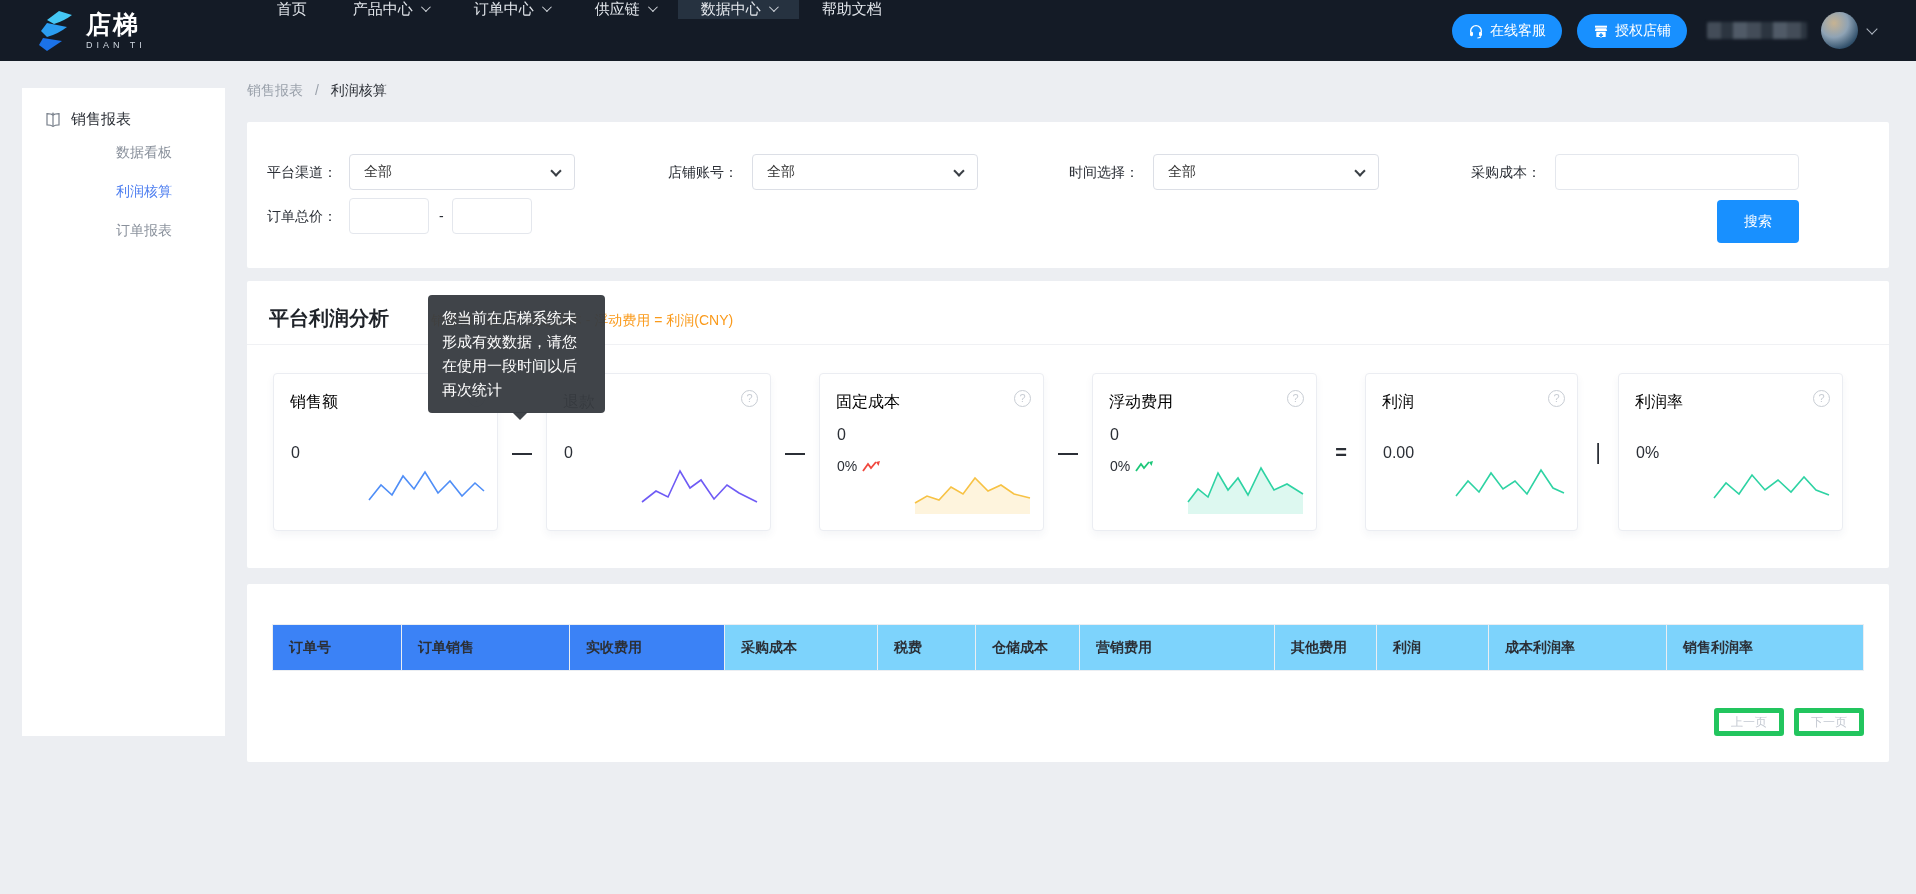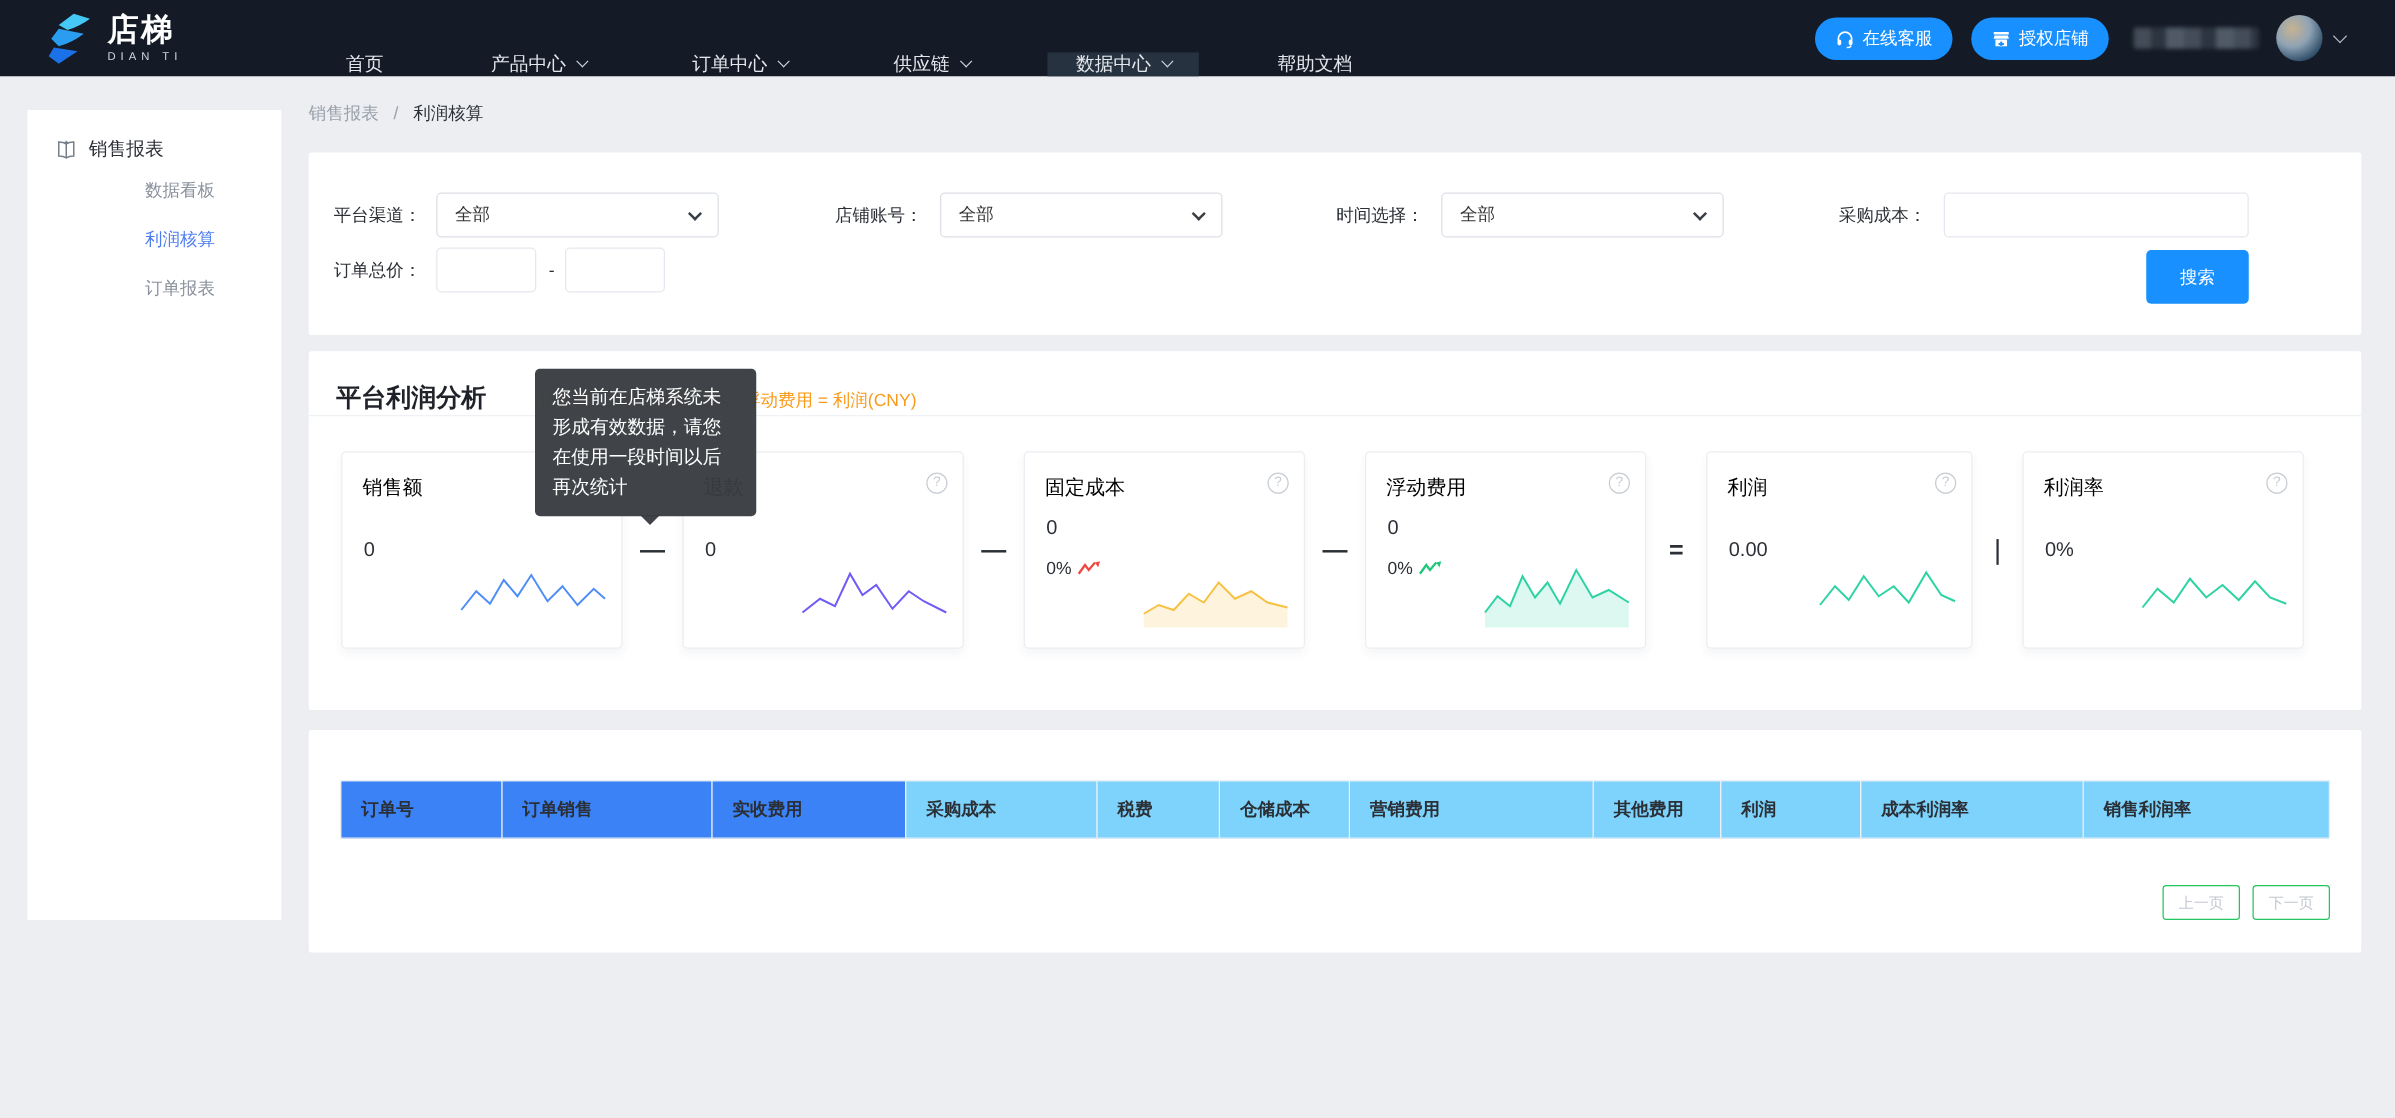--- a/index.html
+++ b/index.html
@@ -11,21 +11,21 @@
   
   .navbar {
     position: absolute; top: 0; left: 0; width: 1916px; height: 61px;
     background: #141b26; display: flex; align-items: center; z-index: 20;
   }
   .logo { display: flex; align-items: center; margin-left: 34px; cursor: pointer; }
   .logo-mark { width: 42px; height: 42px; margin-right: 10px; }
   .logo-text-wrap { display: flex; flex-direction: column; line-height: 1; }
   .logo-title { color: #ffffff; font-size: 25px; font-weight: bold; letter-spacing: 2px; }
   .logo-sub { color: #cfd6df; font-size: 9px; letter-spacing: 4px; margin-top: 4px; }
-  .nav-menu { display: flex; align-items: flex-end; height: 61px; margin-left: 108px; gap: 40px; }
+  .nav-menu { display: flex; align-items: flex-start; height: 61px; margin-left: 108px; }
   .nav-item {
     display: flex; align-items: center; padding: 0 23px; cursor: pointer;
     color: #e3e7ec; font-size: 15px; white-space: nowrap;
   }
   .nav-item.active { background: #263240; }
   .nav-caret {
     width: 7px; height: 7px; border-right: 1.6px solid #cfd4da; border-bottom: 1.6px solid #cfd4da;
     transform: rotate(45deg) translateY(-2px); margin-left: 8px; margin-top: -3px;
   }
   .nav-right { margin-left: auto; display: flex; align-items: center; margin-right: 40px; }
@@ -92,21 +92,21 @@
     position: absolute; left: 1470px; top: 78px; width: 82px; height: 43px;
     background: #1890ff; color: #fff; font-size: 14px; border: none; border-radius: 4px;
     cursor: pointer; font-family: inherit;
   }
   
   .analysis-card {
     position: absolute; top: 220px; left: 0; width: 1642px; height: 287px;
     background: #fff; border-radius: 2px;
   }
   .analysis-head {
-    display: flex; align-items: baseline; padding: 24px 22px 0 22px;
+    display: flex; align-items: baseline; padding: 24px 22px 12px 22px;
     border-bottom: 1px solid #f0f1f4;
   }
   .analysis-title { font-size: 20px; font-weight: bold; color: #1f2329; }
   .analysis-formula { font-size: 14px; color: #fa9a1b; margin-left: 42px; }
   .cards-row { display: flex; align-items: center; padding: 28px 0 0 26px; }
   .metric-card {
     position: relative; width: 225px; height: 158px; background: #fff;
     border: 1px solid #ebedf2; border-radius: 4px;
     box-shadow: 0 4px 8px rgba(40,60,90,0.05);
   }
@@ -146,21 +146,21 @@
   }
   .grid-table { position: absolute; left: 25px; right: 25px; top: 40px; border-collapse: collapse; table-layout: fixed; width: 1592px; }
   .grid-table th {
     height: 46px; border: 1px solid #ebeef2; font-size: 14px; font-weight: bold;
     color: #2b2f36; text-align: left; padding-left: 16px; background: #7dd3fc; white-space: nowrap;
   }
   .grid-table th.frozen { background: #3b82f6; }
   .pagination { position: absolute; right: 25px; bottom: 26px; display: flex; }
   .page-btn {
     height: 28px; padding: 0 12px; margin-left: 10px; background: #fff;
-    border: 1px solid #22c55e; border-radius: 3px; color: #c3c8d1; font-size: 12px;
+    border: 5px solid #22c55e; border-radius: 3px; color: #c3c8d1; font-size: 12px;
     cursor: pointer; font-family: inherit;
   }
 </style>
 </head>
 <body>
 
 <div class="navbar">
   <div class="logo">
     <svg class="logo-mark" viewBox="0 0 42 42">
       <path d="M25 1 L38 5 Q30 11 20 14 L13 10 Z" fill="#45c8f5"></path>

